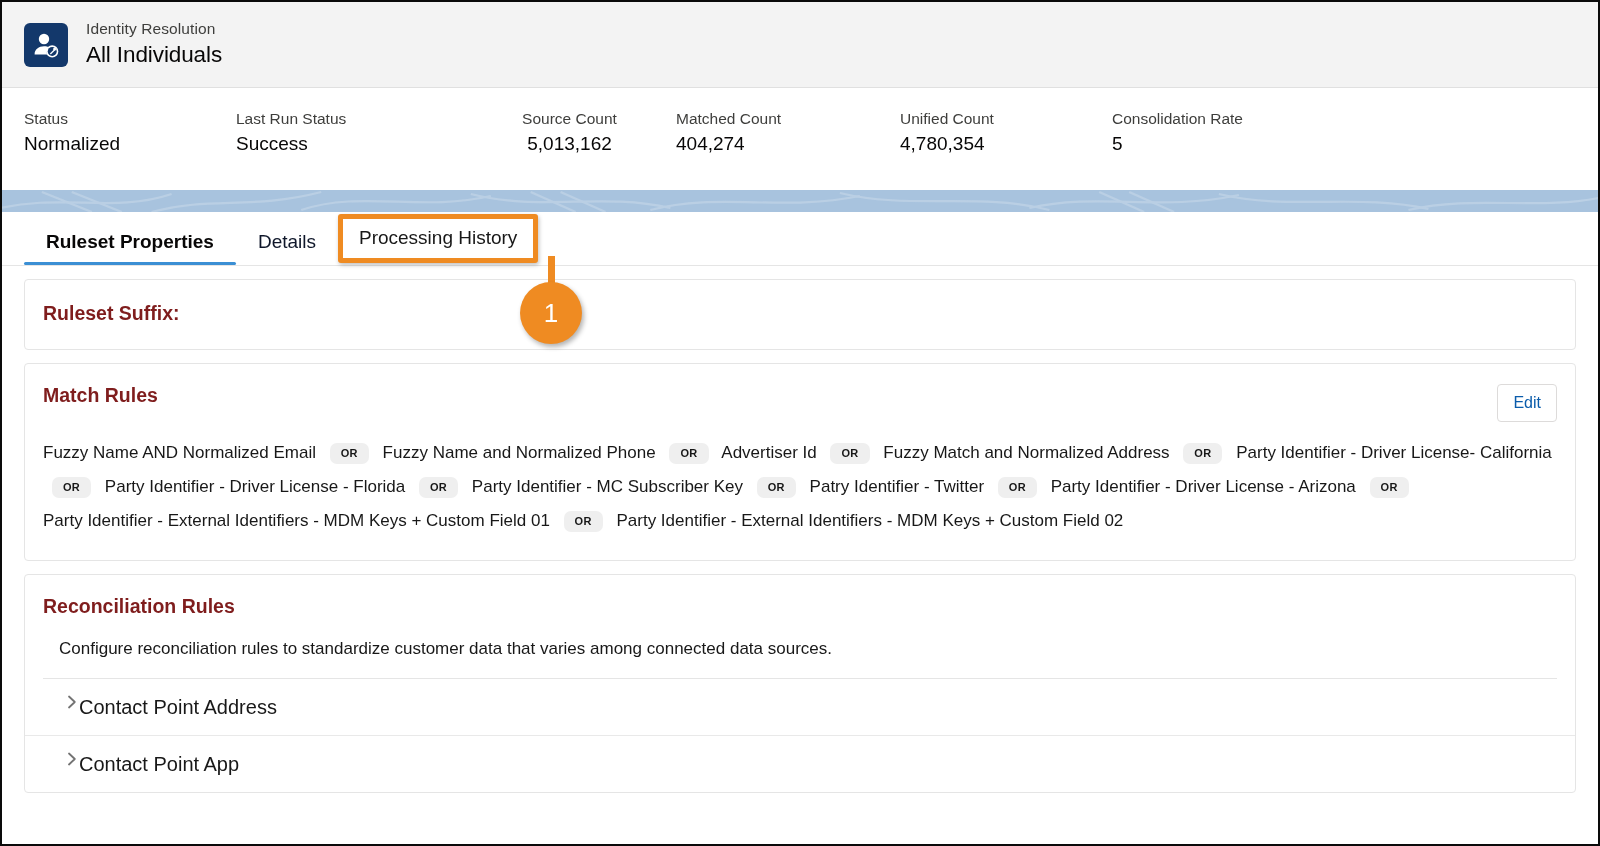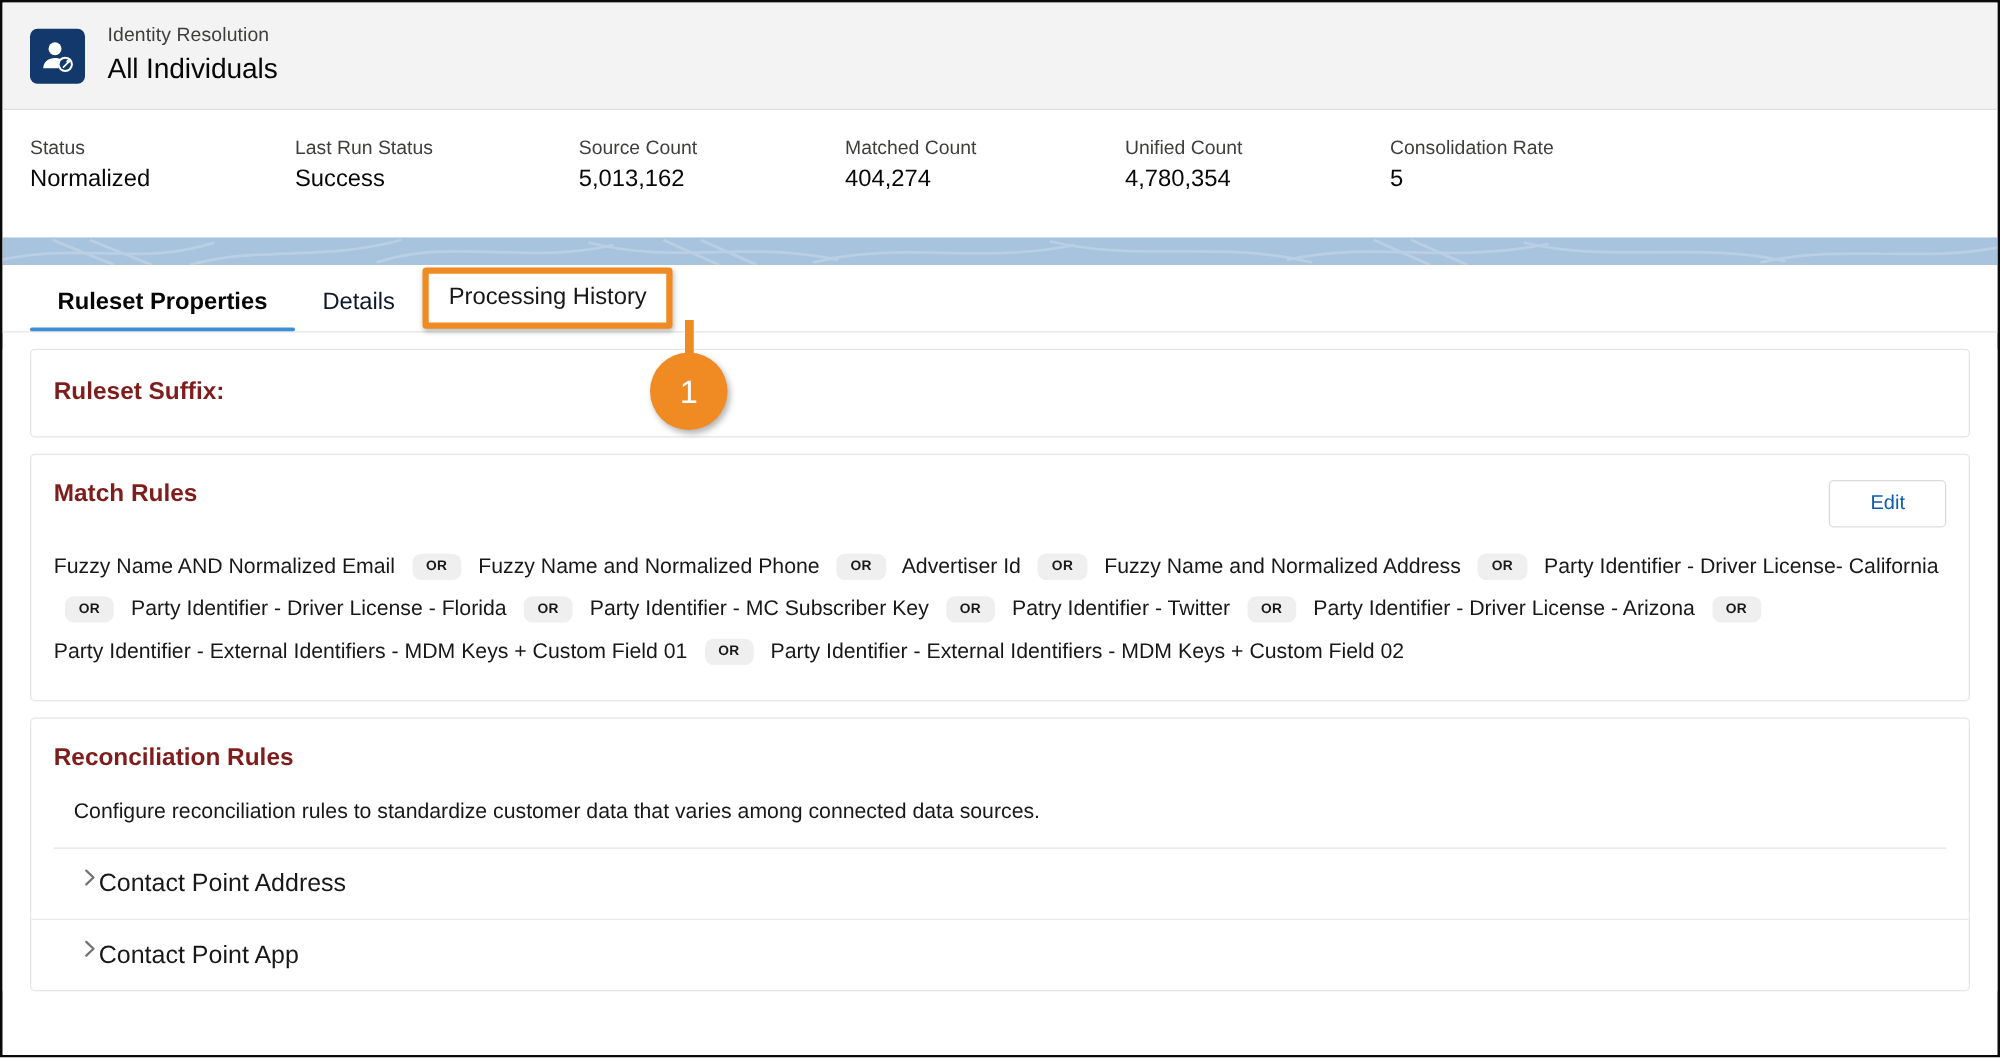--- a/index.html
+++ b/index.html
@@ -68,21 +68,21 @@
     padding: 22px 22px 0 22px;
     background: #ffffff;
   }
 
   .stat { display: flex; flex-direction: column; gap: 4px; }
   .stat-label { font-size: 15.5px; color: #3e3e3c; line-height: 1.2; }
   .stat-value { font-size: 19px; color: #080707; line-height: 1.2; }
 
   .stat-0 { width: 212px; }
   .stat-1 { width: 227px; }
-  .stat-2 { width: 213px; }
+  .stat-2 { width: 213px; align-items: center; }
   .stat-3 { width: 224px; }
   .stat-4 { width: 212px; }
   .stat-5 { width: 240px; }
 
   
   .banner {
     height: 22px;
     width: 100%;
     background: #a8c3de;
     position: relative;
@@ -184,21 +184,21 @@
     justify-content: space-between;
     padding: 20px 18px 0 18px;
   }
 
   .edit-btn {
     font-size: 16px;
     color: #0b5cab;
     background: #ffffff;
     border: 1px solid #dddbda;
     border-radius: 4px;
-    padding: 8px 32px;
+    padding: 8px 15px;
     line-height: 1.2;
     cursor: pointer;
     font-family: "Liberation Sans", sans-serif;
   }
 
   .rules-body {
     padding: 14px 18px 22px 18px;
     line-height: 34px;
     font-size: 17px;
     color: #181818;
@@ -350,21 +350,21 @@
         <div class="card-title">Match Rules</div>
         <button class="edit-btn">Edit</button>
       </div>
       <div class="rules-body">
         <span class="rule-name">Fuzzy Name AND Normalized Email</span>
         <span class="or-pill">OR</span>
         <span class="rule-name">Fuzzy Name and Normalized Phone</span>
         <span class="or-pill">OR</span>
         <span class="rule-name">Advertiser Id</span>
         <span class="or-pill">OR</span>
-        <span class="rule-name">Fuzzy Name and Normalized Address</span>
+        <span class="rule-name">Fuzzy Match and Normalized Address</span>
         <span class="or-pill">OR</span>
         <span>Party Identifier - Driver License- California</span>
         <span class="or-pill">OR</span>
         <span class="rule-name">Party Identifier - Driver License - Florida</span>
         <span class="or-pill">OR</span>
         <span class="rule-name">Party Identifier - MC Subscriber Key</span>
         <span class="or-pill">OR</span>
         <span class="rule-name">Patry Identifier - Twitter</span>
         <span class="or-pill">OR</span>
         <span>Party Identifier - Driver License - Arizona</span>

